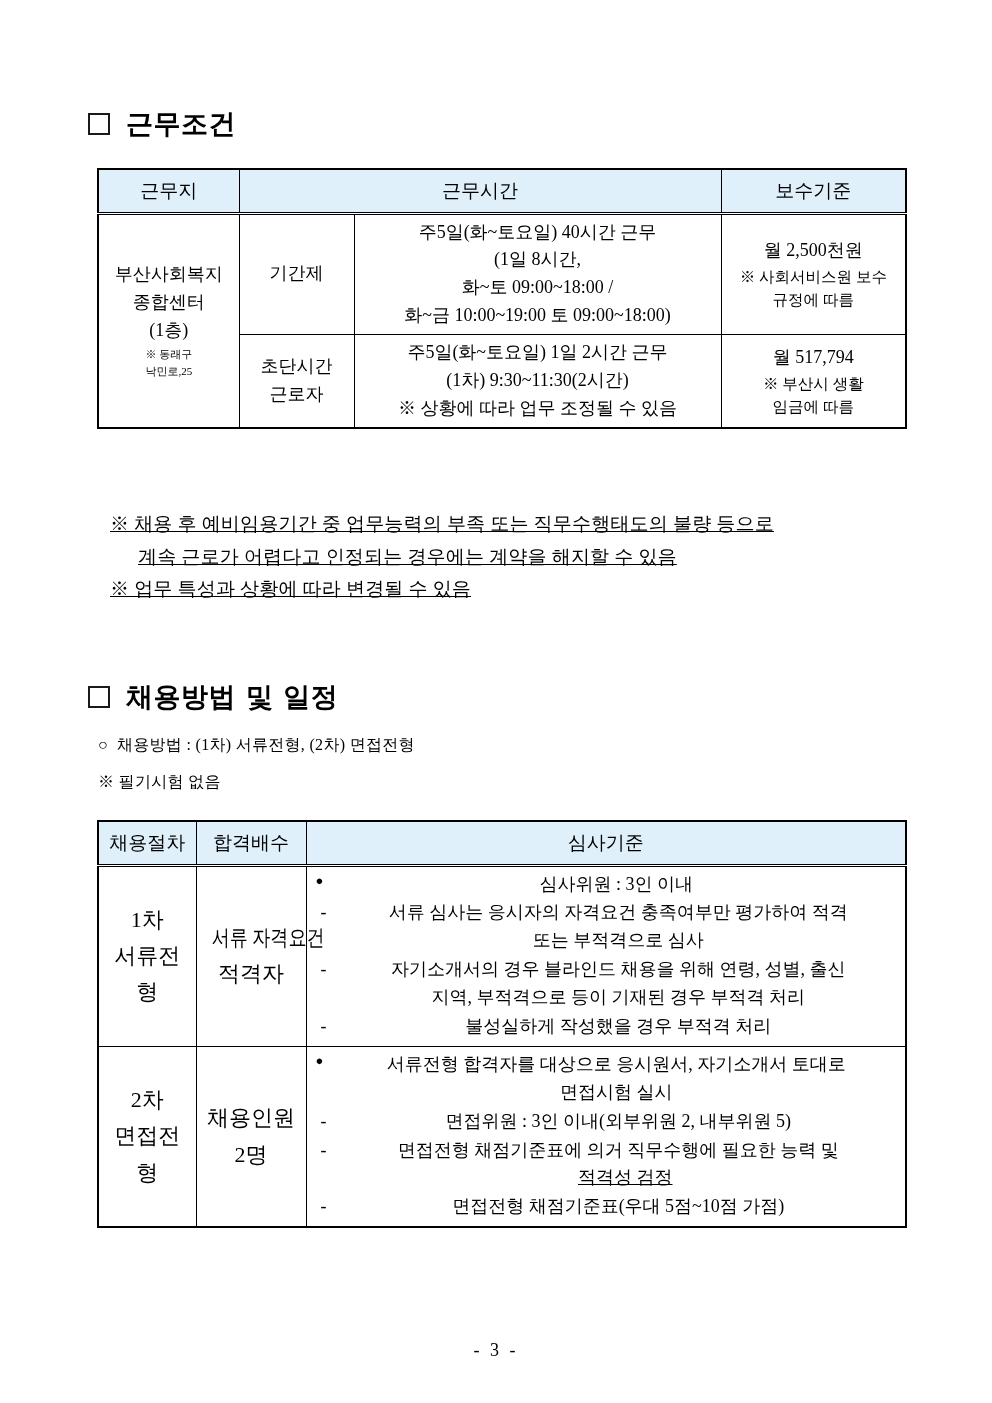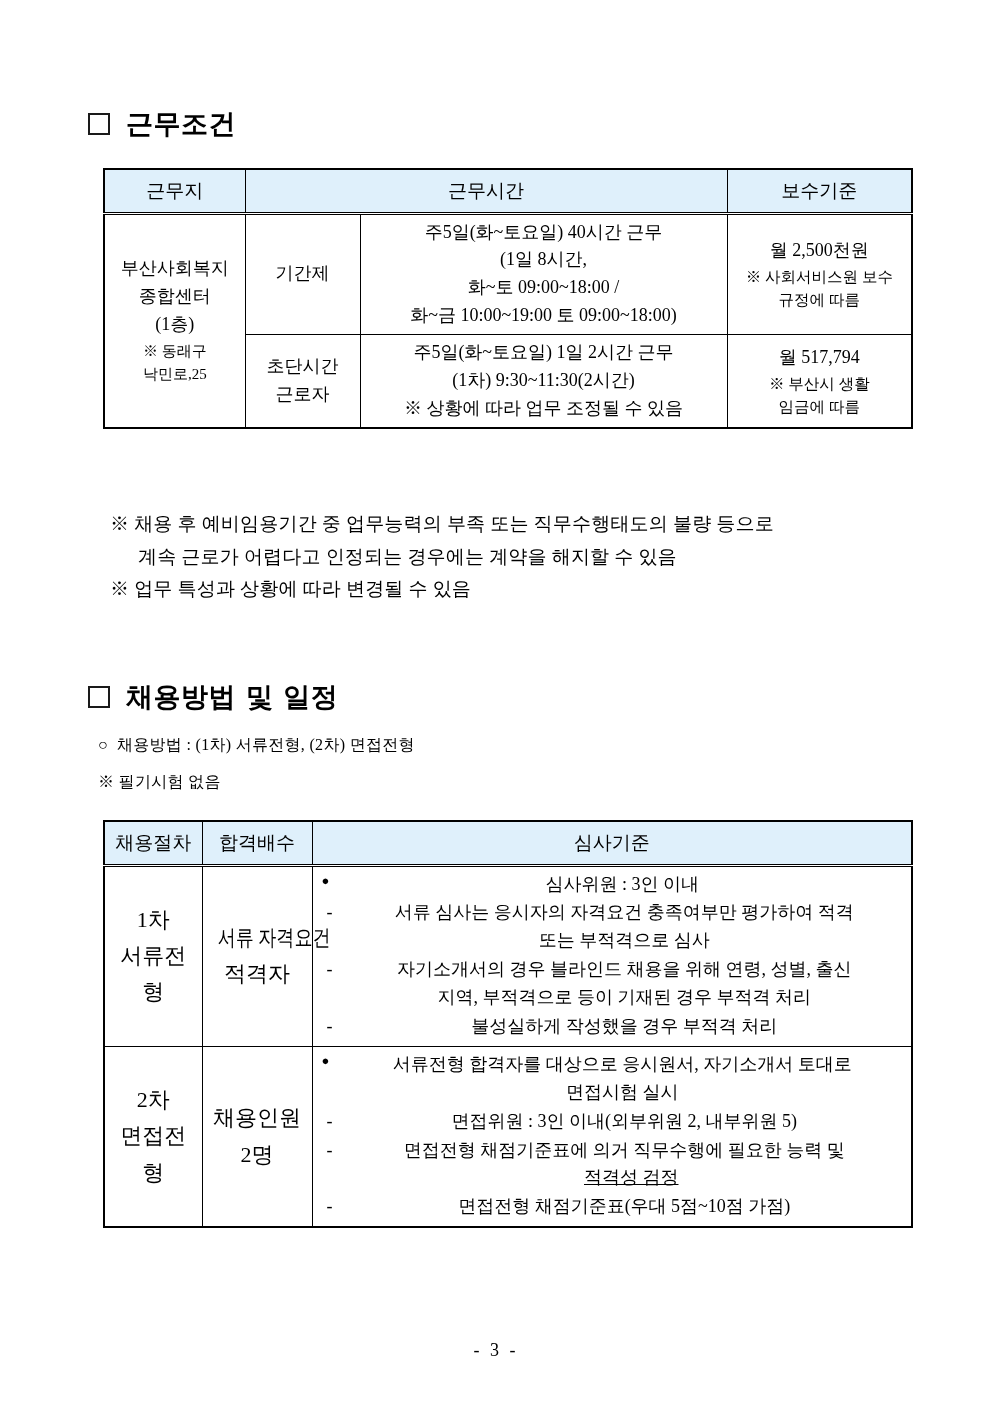--- a/index.html
+++ b/index.html
@@ -48,21 +48,20 @@
     letter-spacing: 0.5px;
     line-height: 1;
   }
 
   
   table.doc-table {
     position: absolute;
     border-collapse: collapse;
     table-layout: fixed;
     background: #fff;
-    margin-left: 6px;
   }
   table.doc-table td, table.doc-table th {
     border: 1px solid #000;
     padding: 4px 6px;
     font-weight: normal;
     vertical-align: middle;
     text-align: center;
     font-size: 18px;
     line-height: 1.55;
   }
@@ -78,38 +77,39 @@
 
   
   #work-conditions-table { left: 97px; top: 168px; width: 808px; }
   #work-conditions-table .c-place  { width: 141px; }
   #work-conditions-table .c-type   { width: 115px; }
   #work-conditions-table .c-hours  { width: 367px; }
   #work-conditions-table .c-pay    { width: 185px; }
 
   .place-cell { font-size: 17px; line-height: 1.6; }
   .place-cell .note {
-    font-size: 15px;
+    font-size: 11px;
     display: block;
     margin-top: 2px;
     line-height: 1.45;
   }
   .hours-cell { font-size: 18px; line-height: 1.95; padding: 10px 4px; }
   .hours-cell .ln { display: block; white-space: nowrap; }
   .pay-cell { font-size: 17px; line-height: 1.75; }
   .pay-cell .big { display: block; }
   .pay-cell .sub { display: block; font-size: 15.5px; line-height: 1.5; }
   .type-cell { font-size: 19px; line-height: 1.5; }
 
   
   .notes-block {
     position: absolute;
     left: 110px;
     top: 508px;
     width: 820px;
+    text-decoration: underline;
   }
   .note-line {
     font-size: 19px;
     line-height: 1.72;
     white-space: nowrap;
     letter-spacing: 0.2px;
   }
   .note-line.cont { padding-left: 28px; }
 
   

